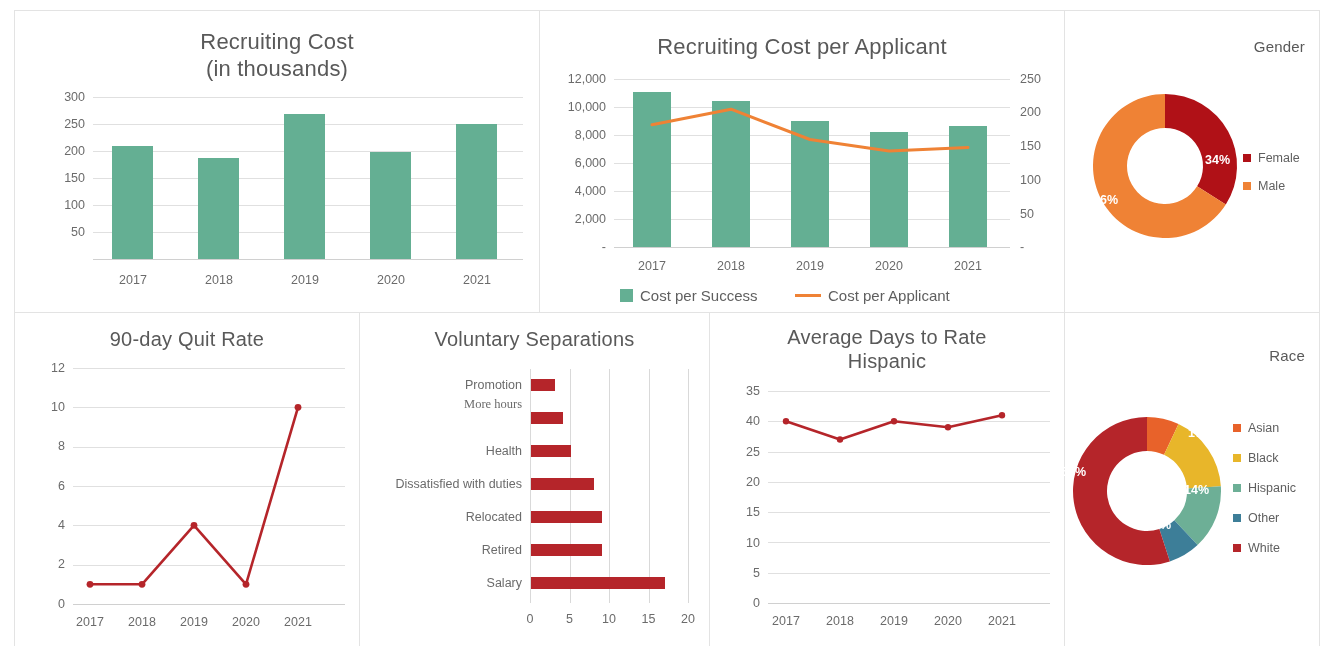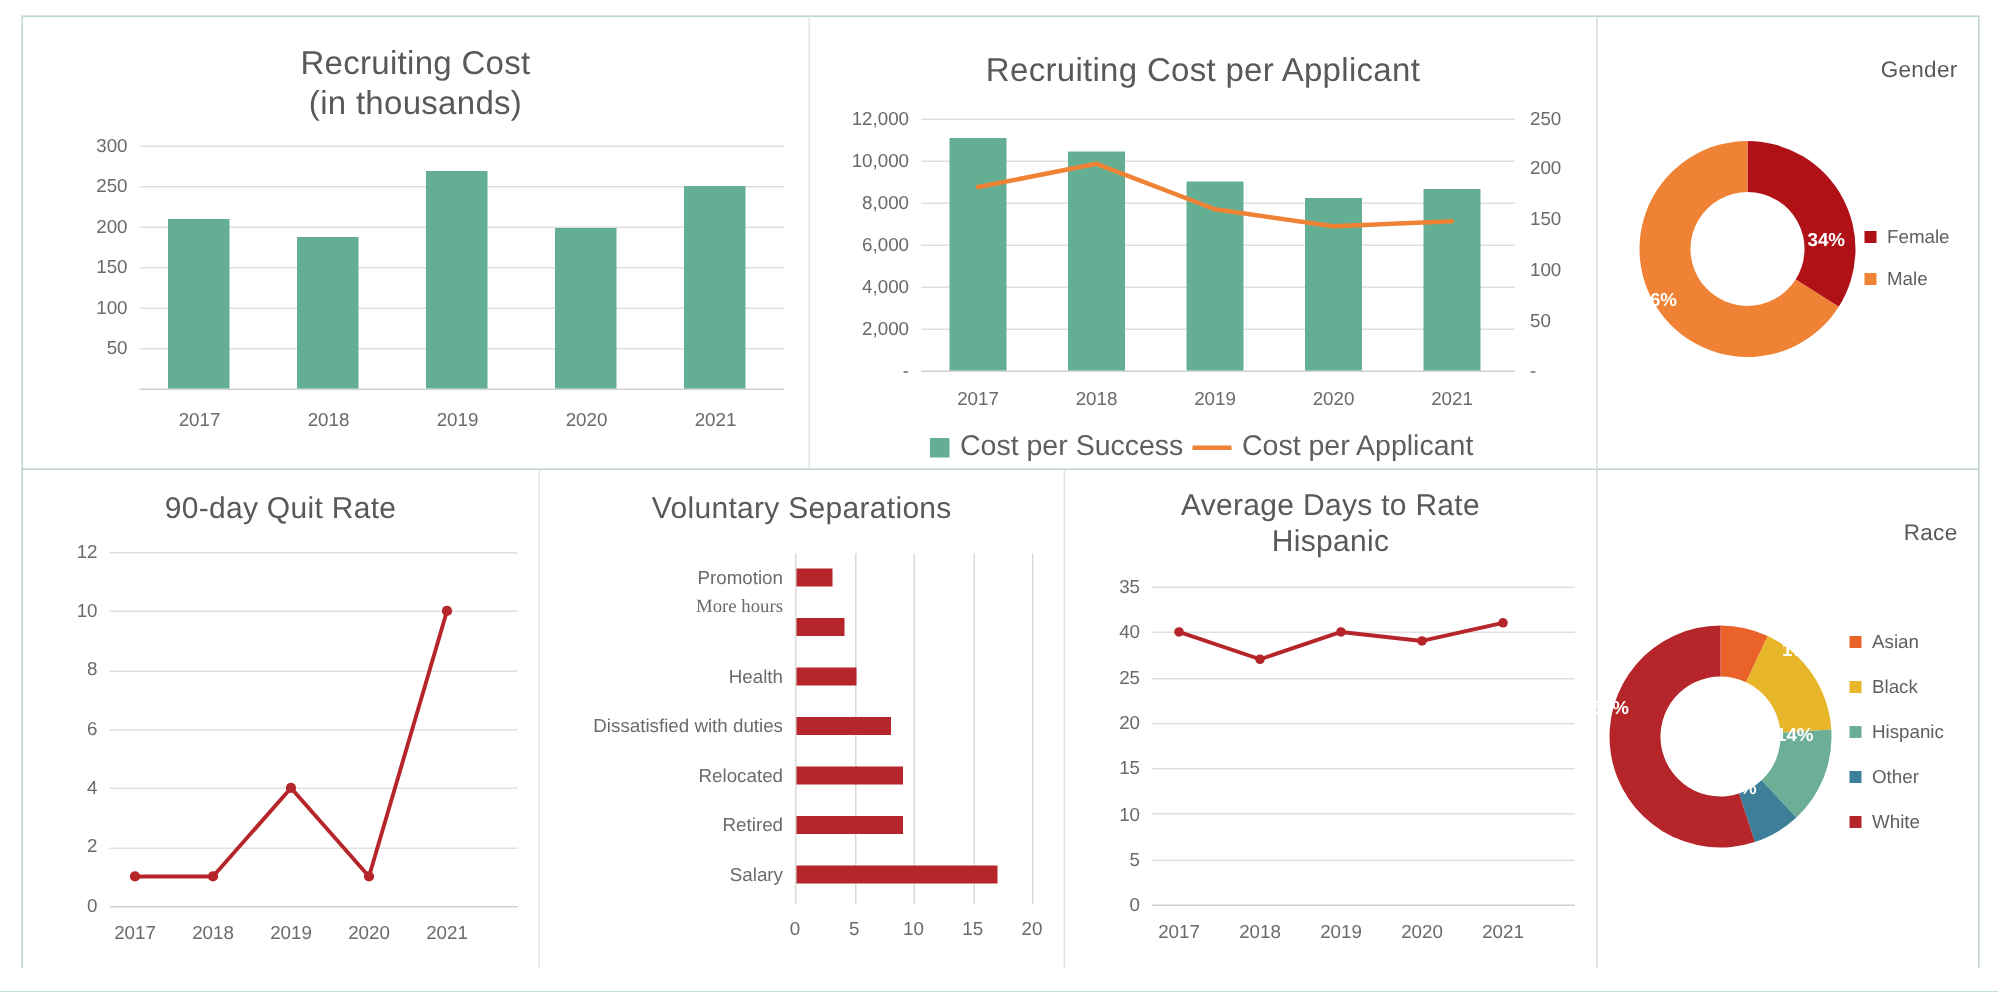--- a/index.html
+++ b/index.html
@@ -1,18 +1,18 @@
 <!DOCTYPE html>
 <html><head>
 <meta charset="utf-8">
 <style>
   html,body{margin:0;padding:0;background:#ffffff;}
   body{width:1332px;height:661px;font-family:"Liberation Sans",sans-serif;overflow:hidden;}
   .dashboard{position:absolute;left:14px;top:10px;width:1306px;height:636px;
-             border:1px solid #e3e3e3;box-sizing:border-box;background:#0f766e;}
+             border:1px solid #e3e3e3;box-sizing:border-box;background:#a16207;}
   .row{display:flex;box-sizing:border-box;}
   .row-top{height:302px;border-bottom:1px solid #e3e3e3;box-sizing:border-box;}
   .row-bot{height:333px;box-sizing:border-box;}
   .panel{position:relative;box-sizing:border-box;background:#fff;}
   .vdiv{border-right:1px solid #e3e3e3;}
   .ptitle{position:absolute;left:0;right:0;text-align:center;color:#595959;
           font-weight:400;line-height:1.22;letter-spacing:.2px;}
   .t-lg{font-size:22px;}
   .t-md{font-size:20px;}
   .t-sm{font-size:15px;}
@@ -20,21 +20,21 @@
   .ylab{text-align:right;}
   .xlab{text-align:center;}
   .grid{position:absolute;background:#e0e0e0;height:1px;}
   .vgrid{position:absolute;background:#d9d9d9;width:1px;}
   .bar{position:absolute;background:#64af93;}
   .hbar{position:absolute;background:#b5252a;}
   .legend-row{position:absolute;display:flex;align-items:center;gap:7px;}
   .legend-sw{width:13px;height:13px;display:inline-block;}
   .legend-sw-sm{width:8px;height:8px;display:inline-block;}
   .legend-line{width:26px;height:3px;display:inline-block;}
-  .legend-tx{color:#5f5f5f;font-size:19px;white-space:nowrap;text-align:center;}
+  .legend-tx{color:#5f5f5f;font-size:15px;white-space:nowrap;text-align:center;}
   .legend-tx-sm{color:#5f5f5f;font-size:12.5px;white-space:nowrap;}
   .donut-lbl{position:absolute;color:#fff;font-size:12.5px;font-weight:bold;}
   svg{display:block;}
 </style>
 </head>
 <body>
 
 <div class="dashboard">
 
   <div class="row row-top">

